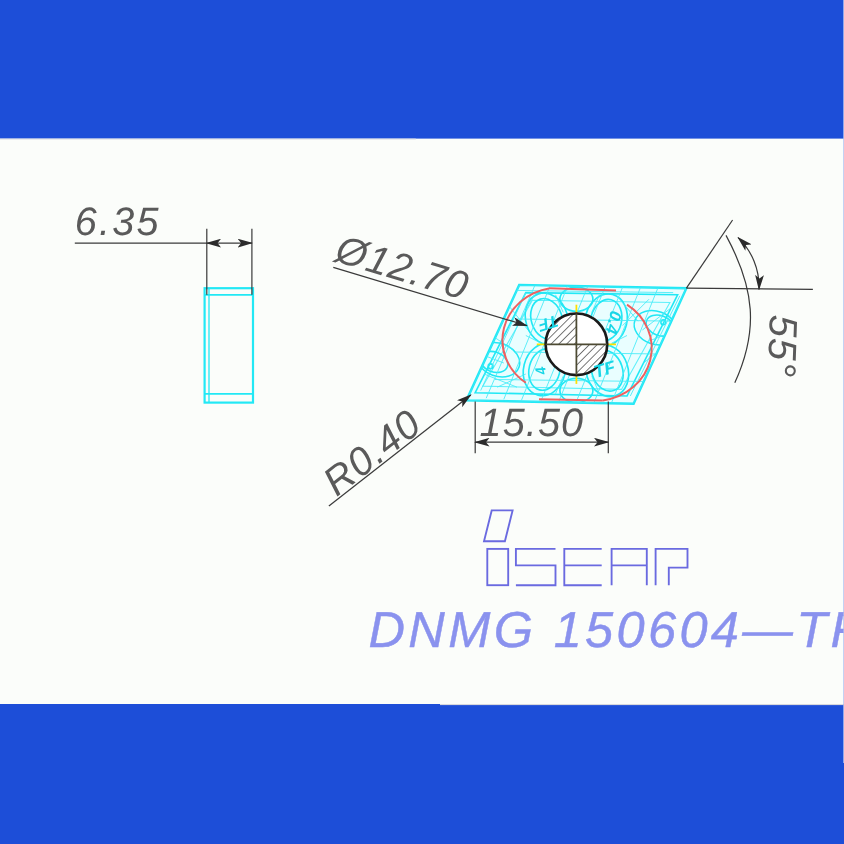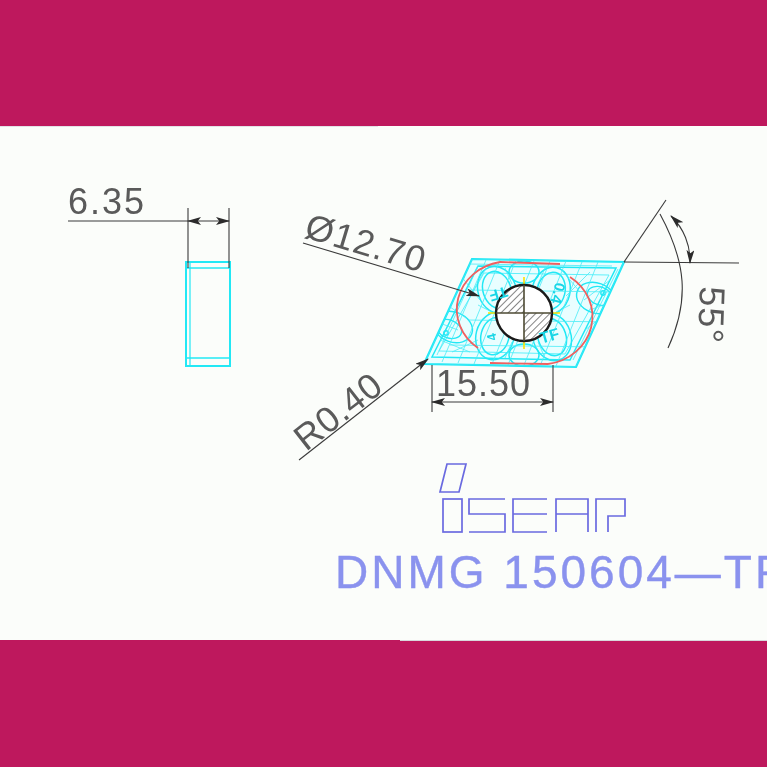--- a/index.html
+++ b/index.html
@@ -1,18 +1,18 @@
 <!DOCTYPE html>
 <html><head>
 <meta charset="utf-8">
 <style>
   html,body{margin:0;padding:0;background:#ffffff;}
   body{width:767px;height:767px;overflow:hidden;
        font-family:"Liberation Sans",sans-serif;}
-  #stage{position:relative;width:767px;height:767px;background:#be185d;}
+  #stage{position:relative;width:767px;height:767px;background:#1d4ed8;font-style:italic;}
   #panel{position:absolute;left:0;top:126px;width:767px;height:514px;
          background:#fbfdfa;}
   #panel-top-edge{position:absolute;left:0;top:126px;width:378px;height:1px;
          background:#e2e2e6;}
   #panel-bottom-edge{position:absolute;left:400px;top:640px;width:367px;height:1px;
          background:#d8d8dc;}
   svg{position:absolute;left:0;top:0;}
   .lbl{font-family:"Liberation Sans",sans-serif;}
 </style>
 </head>

